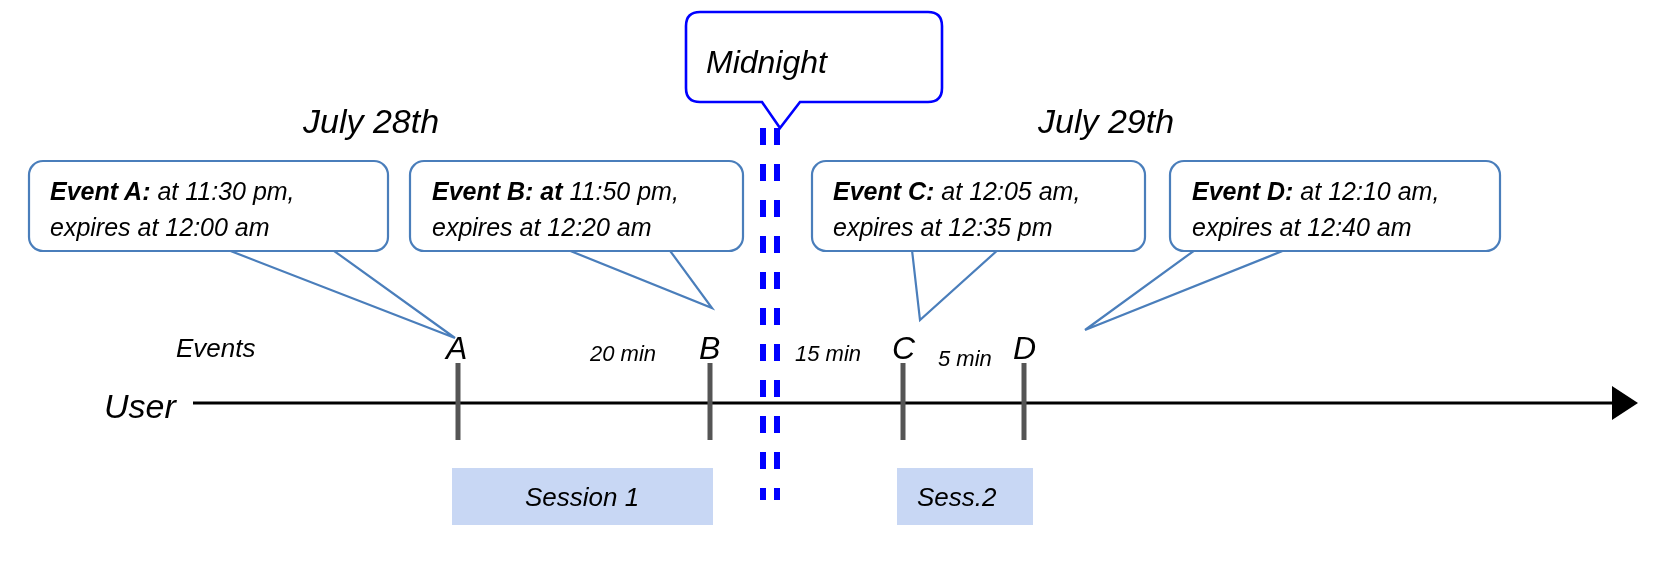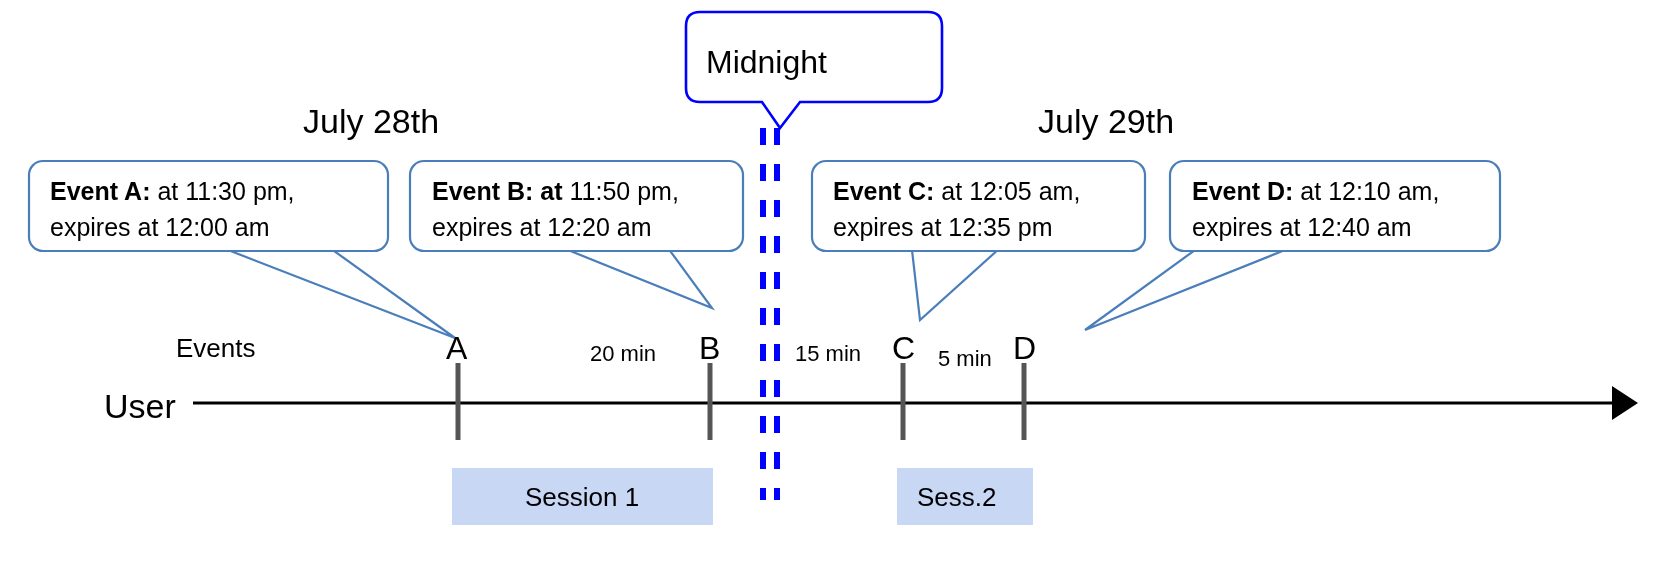--- a/index.html
+++ b/index.html
@@ -10,20 +10,21 @@
   body {
     width: 1668px;
     height: 578px;
     overflow: hidden;
     font-family: "Liberation Sans", sans-serif;
   }
   #diagram-root {
     position: relative;
     width: 1605px;
     height: 578px;
+    font-style: italic;
   }
   svg#timeline-svg {
     position: absolute;
     left: 0;
     top: 0;
     width: 1668px;
     height: 578px;
   }
   .callout-box {
     fill: #ffffff;

